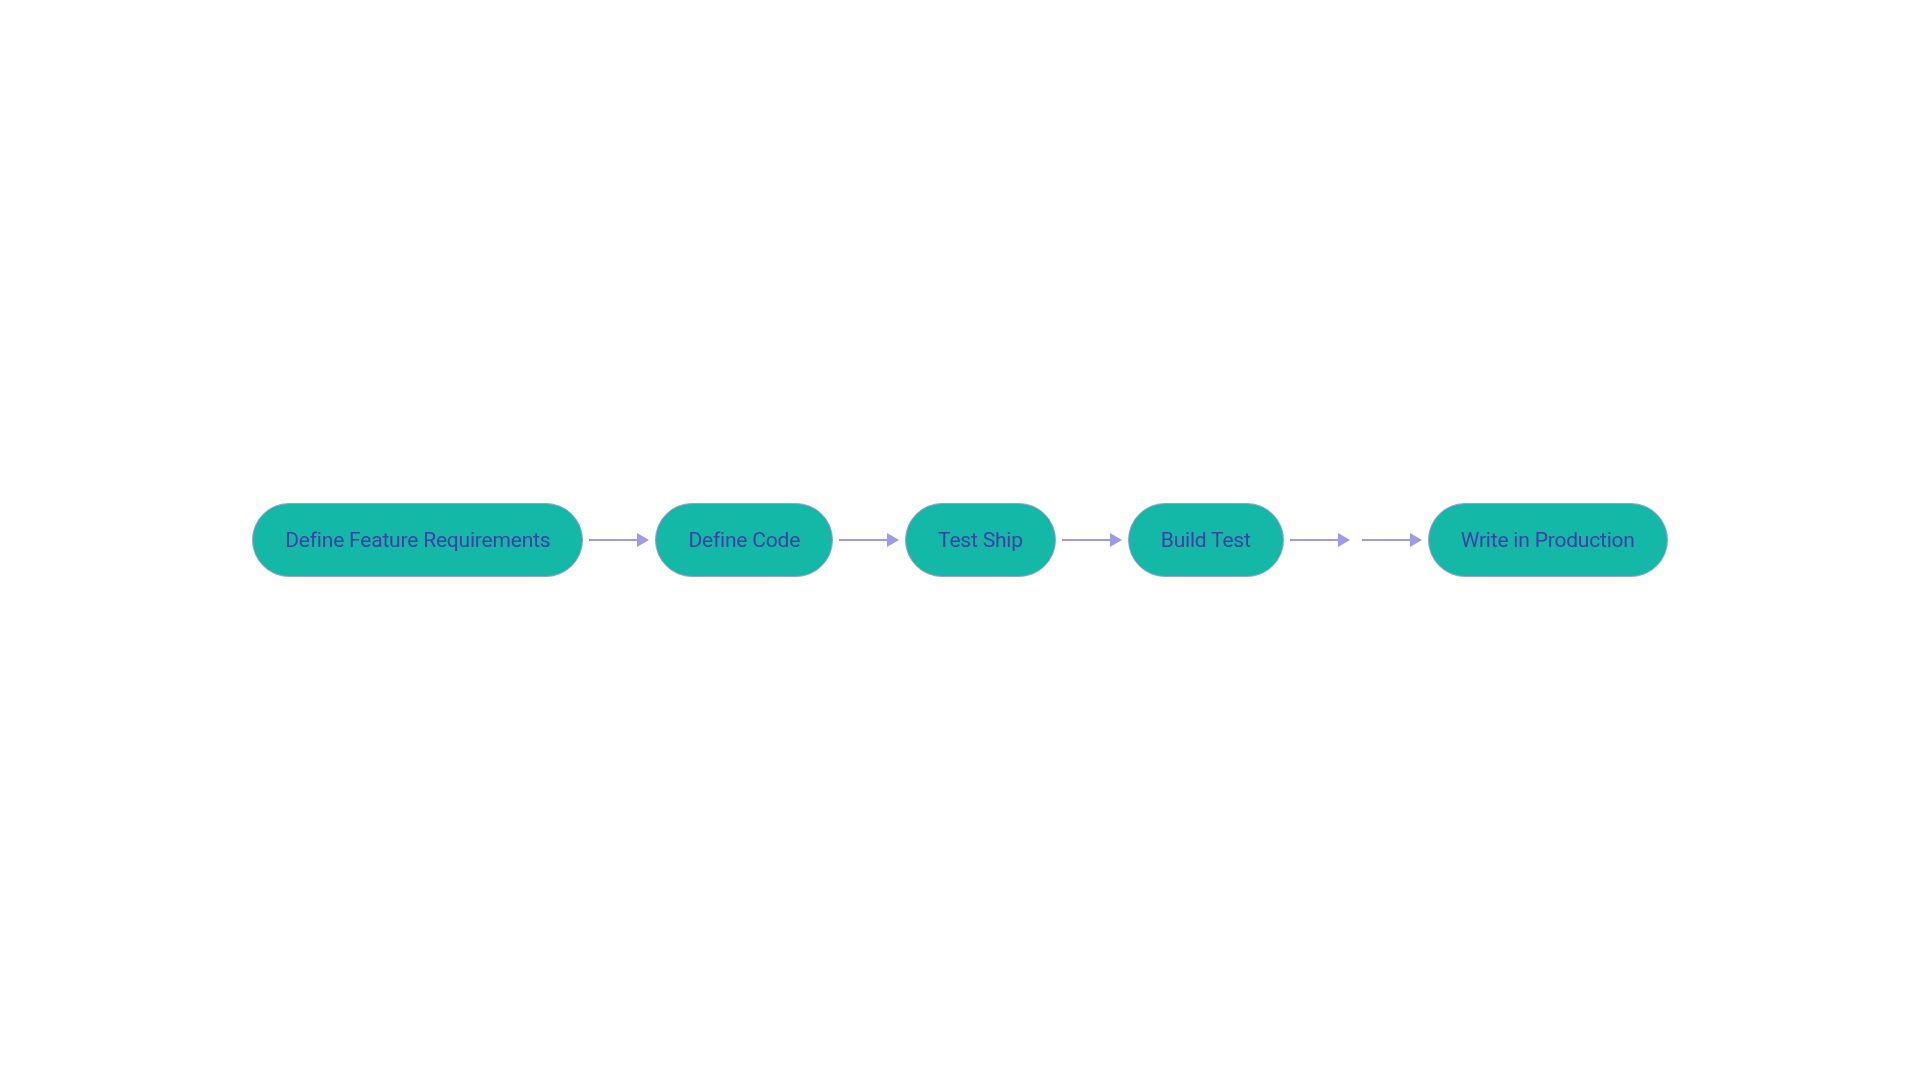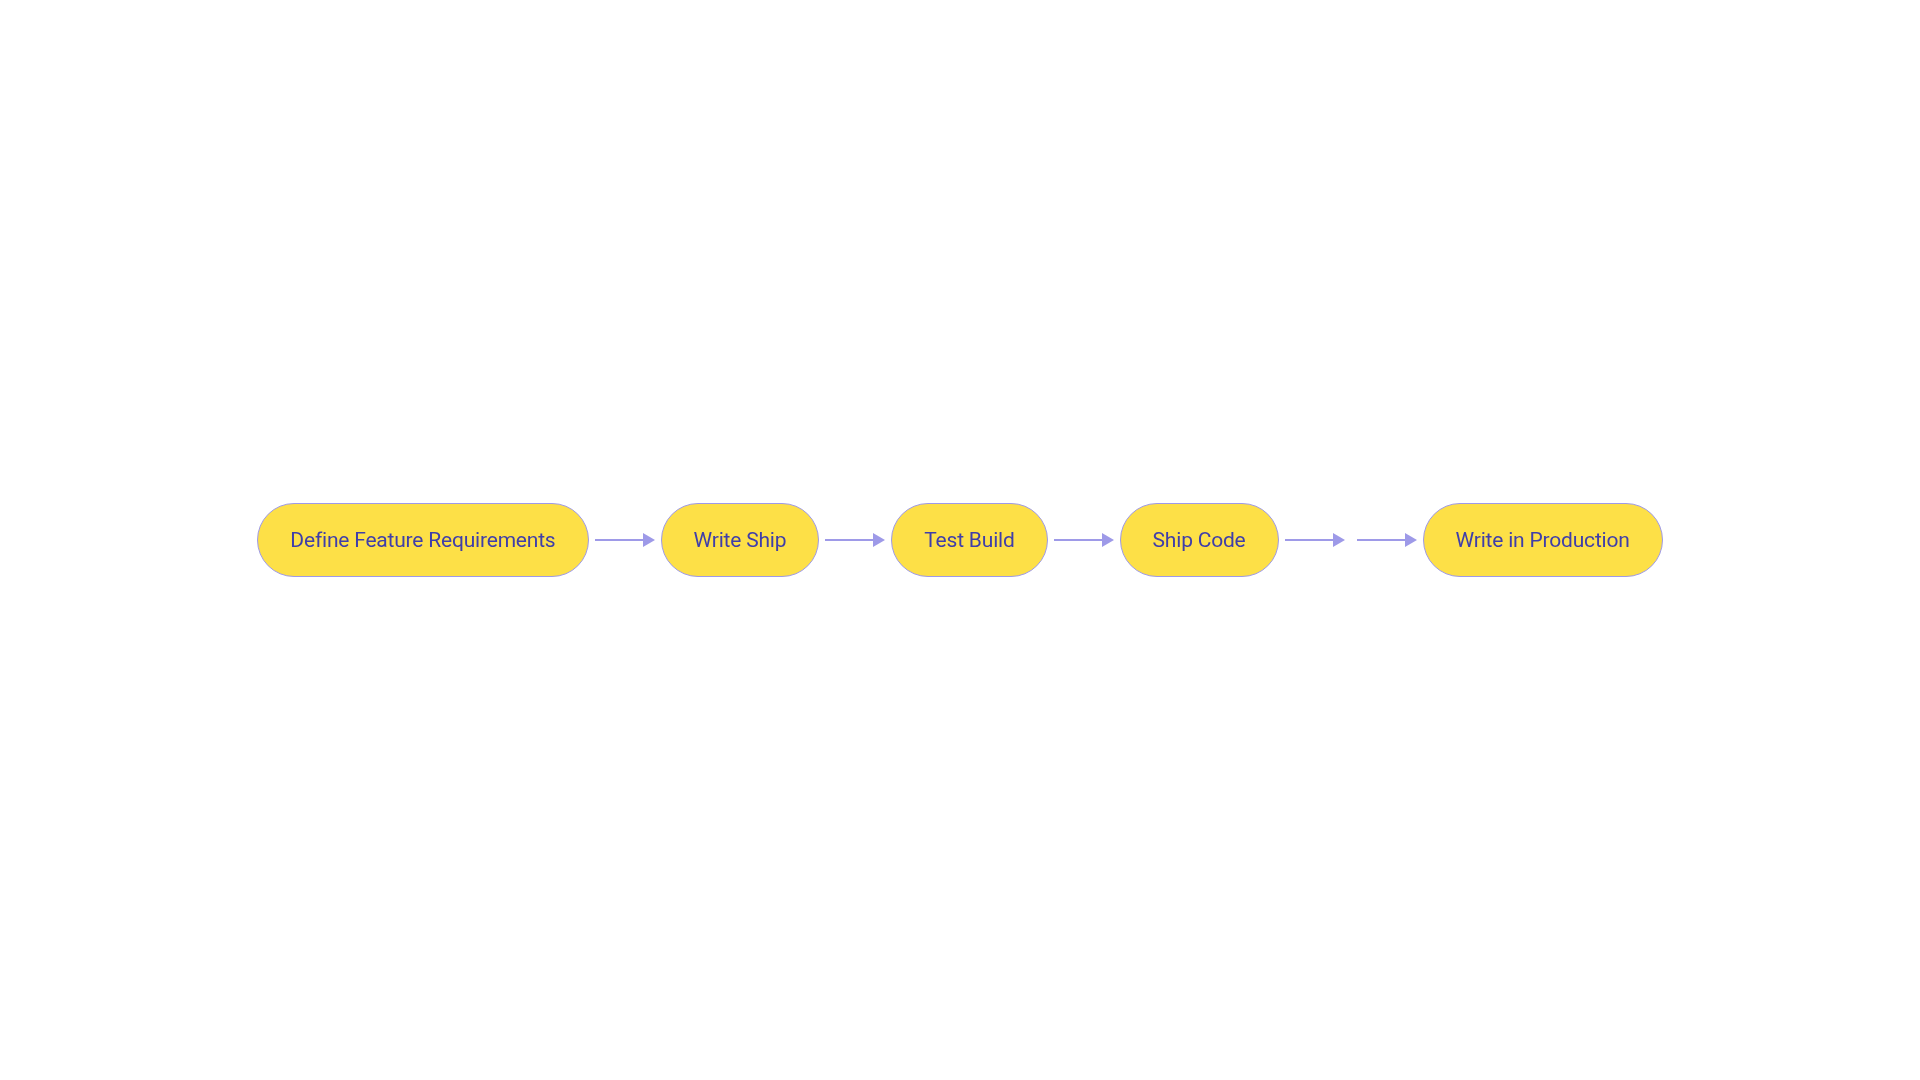--- a/index.html
+++ b/index.html
@@ -12,21 +12,21 @@
     align-items: center;
     justify-content: center;
     overflow: hidden;
   }
   .flow {
     display: flex;
     align-items: center;
     padding: 0 10px;
   }
   .node {
-    background: #fde047;
+    background: #14b8a6;
     border: 1.5px solid #9e9ae8;
     border-radius: 999px;
     padding: 24px 32px;
     color: #3f3eaa;
     font-size: 21px;
     white-space: nowrap;
     flex-shrink: 0;
     letter-spacing: -0.2px;
   }
   .arrow {
@@ -50,31 +50,31 @@
 </style>
 </head>
 <body>
 
 <div class="flow">
   <div class="node">Define Feature Requirements</div>
   <div class="arrow">
     <div class="arrow-line"></div>
       <div class="arrow-head"></div>
   </div>
-  <div class="node">Write Ship</div>
+  <div class="node">Define Code</div>
   <div class="arrow">
     <div class="arrow-line"></div>
       <div class="arrow-head"></div>
   </div>
-  <div class="node">Test Build</div>
+  <div class="node">Test Ship</div>
   <div class="arrow">
     <div class="arrow-line"></div>
       <div class="arrow-head"></div>
   </div>
-  <div class="node">Ship Code</div>
+  <div class="node">Build Test</div>
   <div class="arrow">
     <div class="arrow-line"></div>
       <div class="arrow-head"></div>
   </div>
   <div class="arrow">
     <div class="arrow-line"></div>
       <div class="arrow-head"></div>
   </div>
   <div class="node">Write in Production</div>
 </div>

